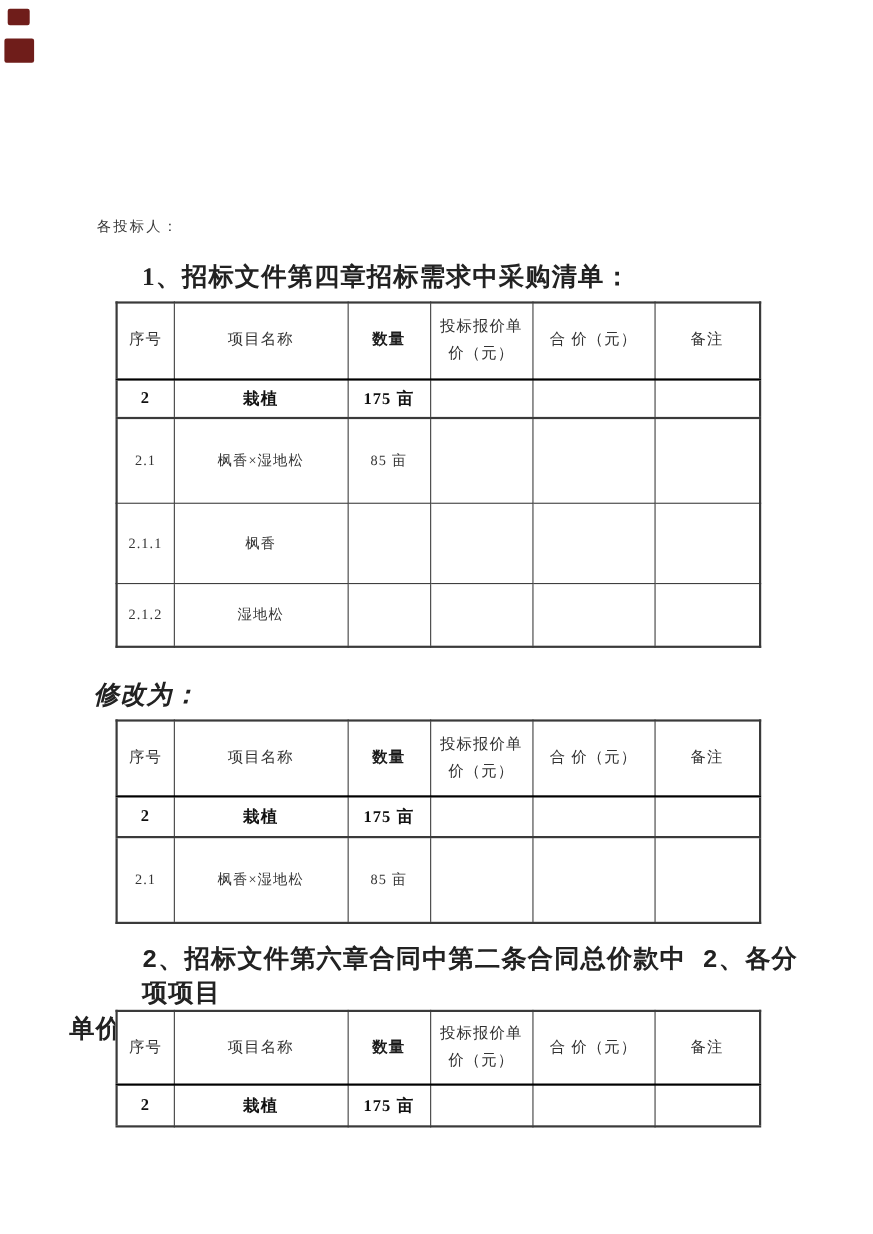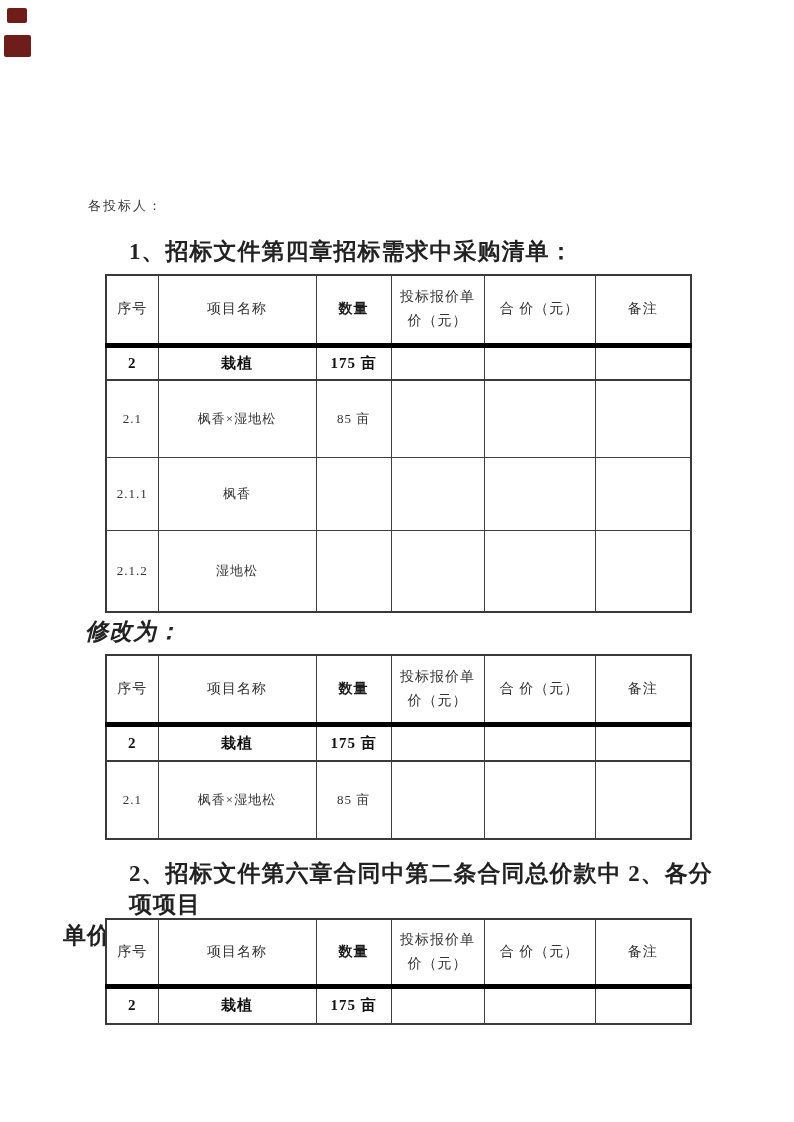--- a/index.html
+++ b/index.html
@@ -24,54 +24,54 @@
   .salutation{
     position:absolute;left:88px;top:197px;
     font-size:13px;color:#3a3a3a;letter-spacing:2px;
   }
   .section-heading{
     font-weight:bold;color:#222222;font-size:23px;letter-spacing:1px;
   }
   .section-1{position:absolute;left:129px;top:236px;}
   .modified-label{position:absolute;left:85px;top:616px;font-style:italic;}
   .section-2{position:absolute;left:63px;top:858px;width:672px;line-height:31px;}
-  .section-2 .line1{display:block;padding-left:66px;}
+  .section-2 .line1{display:block;padding-left:66px;font-family:Liberation Mono, monospace;}
   .section-2 .line2{display:block;}
 
   table.doc-table{
     position:absolute;left:105px;width:585px;
     border-collapse:collapse;table-layout:fixed;
     background:#ffffff;
   }
   table.doc-table,table.doc-table th,table.doc-table td{
     border:1px solid #3f3f3f;
   }
   table.doc-table{border:2px solid #3a3a3a;}
-  table.doc-table thead tr{border-bottom:5px solid #000000;}
+  table.doc-table thead tr{border-bottom:2px solid #000000;}
   table.doc-table tr.bold-row{border-bottom:2px solid #3a3a3a;}
   table.doc-table th{
     font-weight:normal;font-size:14px;color:#333333;
     text-align:center;vertical-align:middle;
     white-space:pre-line;letter-spacing:1px;line-height:24px;
   }
   table.doc-table th:nth-child(3){font-weight:bold;color:#1c1c1c;}
   table.doc-table td{
     font-size:13px;text-align:center;vertical-align:middle;
     color:#333333;letter-spacing:1px;
   }
   table.doc-table tr.bold-row td{
     font-weight:bold;font-size:15px;color:#111111;
   }
 
   #table1{top:274px;}
   #table1 thead tr{height:70px;}
   #table1 tbody tr:nth-child(1){height:35px;}
   #table1 tbody tr:nth-child(2){height:77px;}
   #table1 tbody tr:nth-child(3){height:73px;}
-  #table1 tbody tr:nth-child(4){height:82px;}
+  #table1 tbody tr:nth-child(4){height:58px;}
 
   #table2{top:654px;}
   #table2 thead tr{height:69px;}
   #table2 tbody tr:nth-child(1){height:37px;}
   #table2 tbody tr:nth-child(2){height:78px;}
 
   #table3{top:918px;}
   #table3 thead tr{height:67px;}
   #table3 tbody tr:nth-child(1){height:38px;}
 </style>

